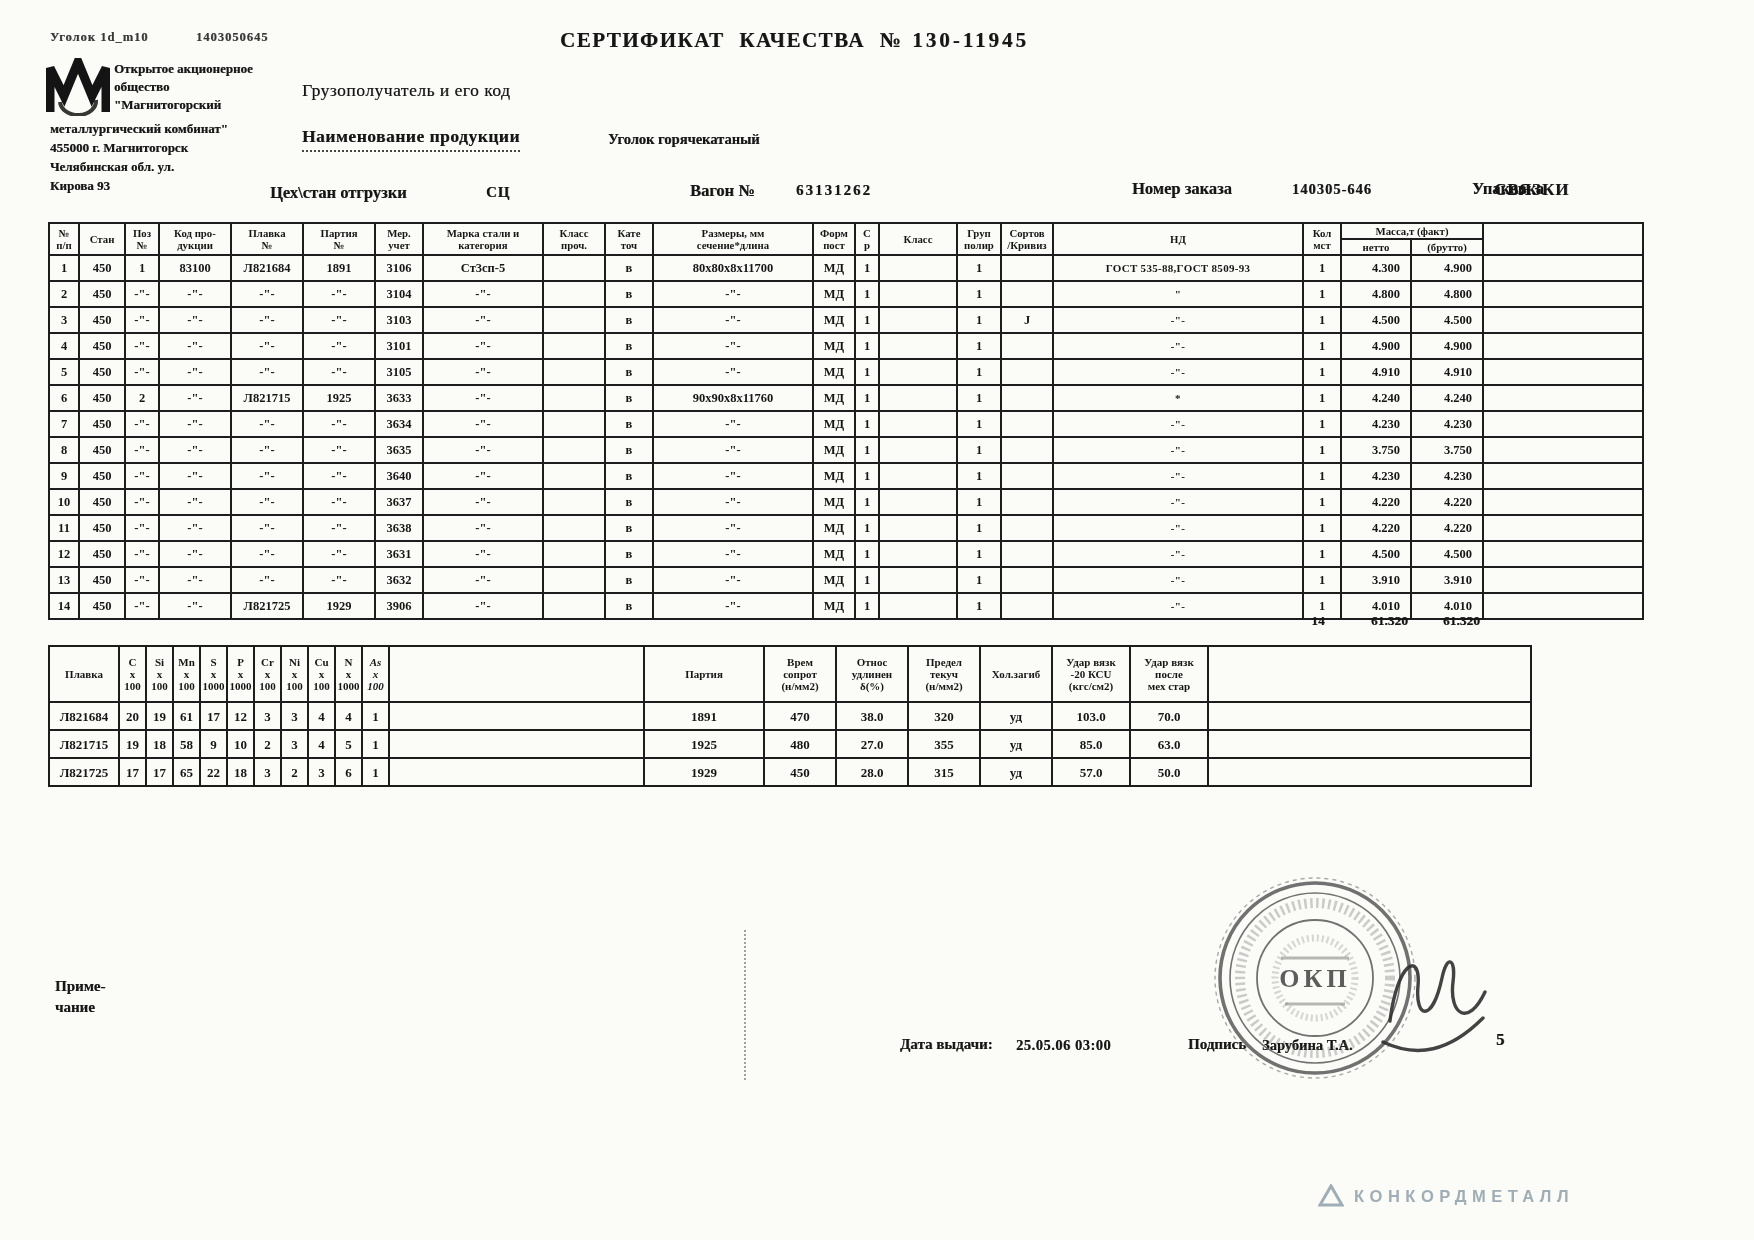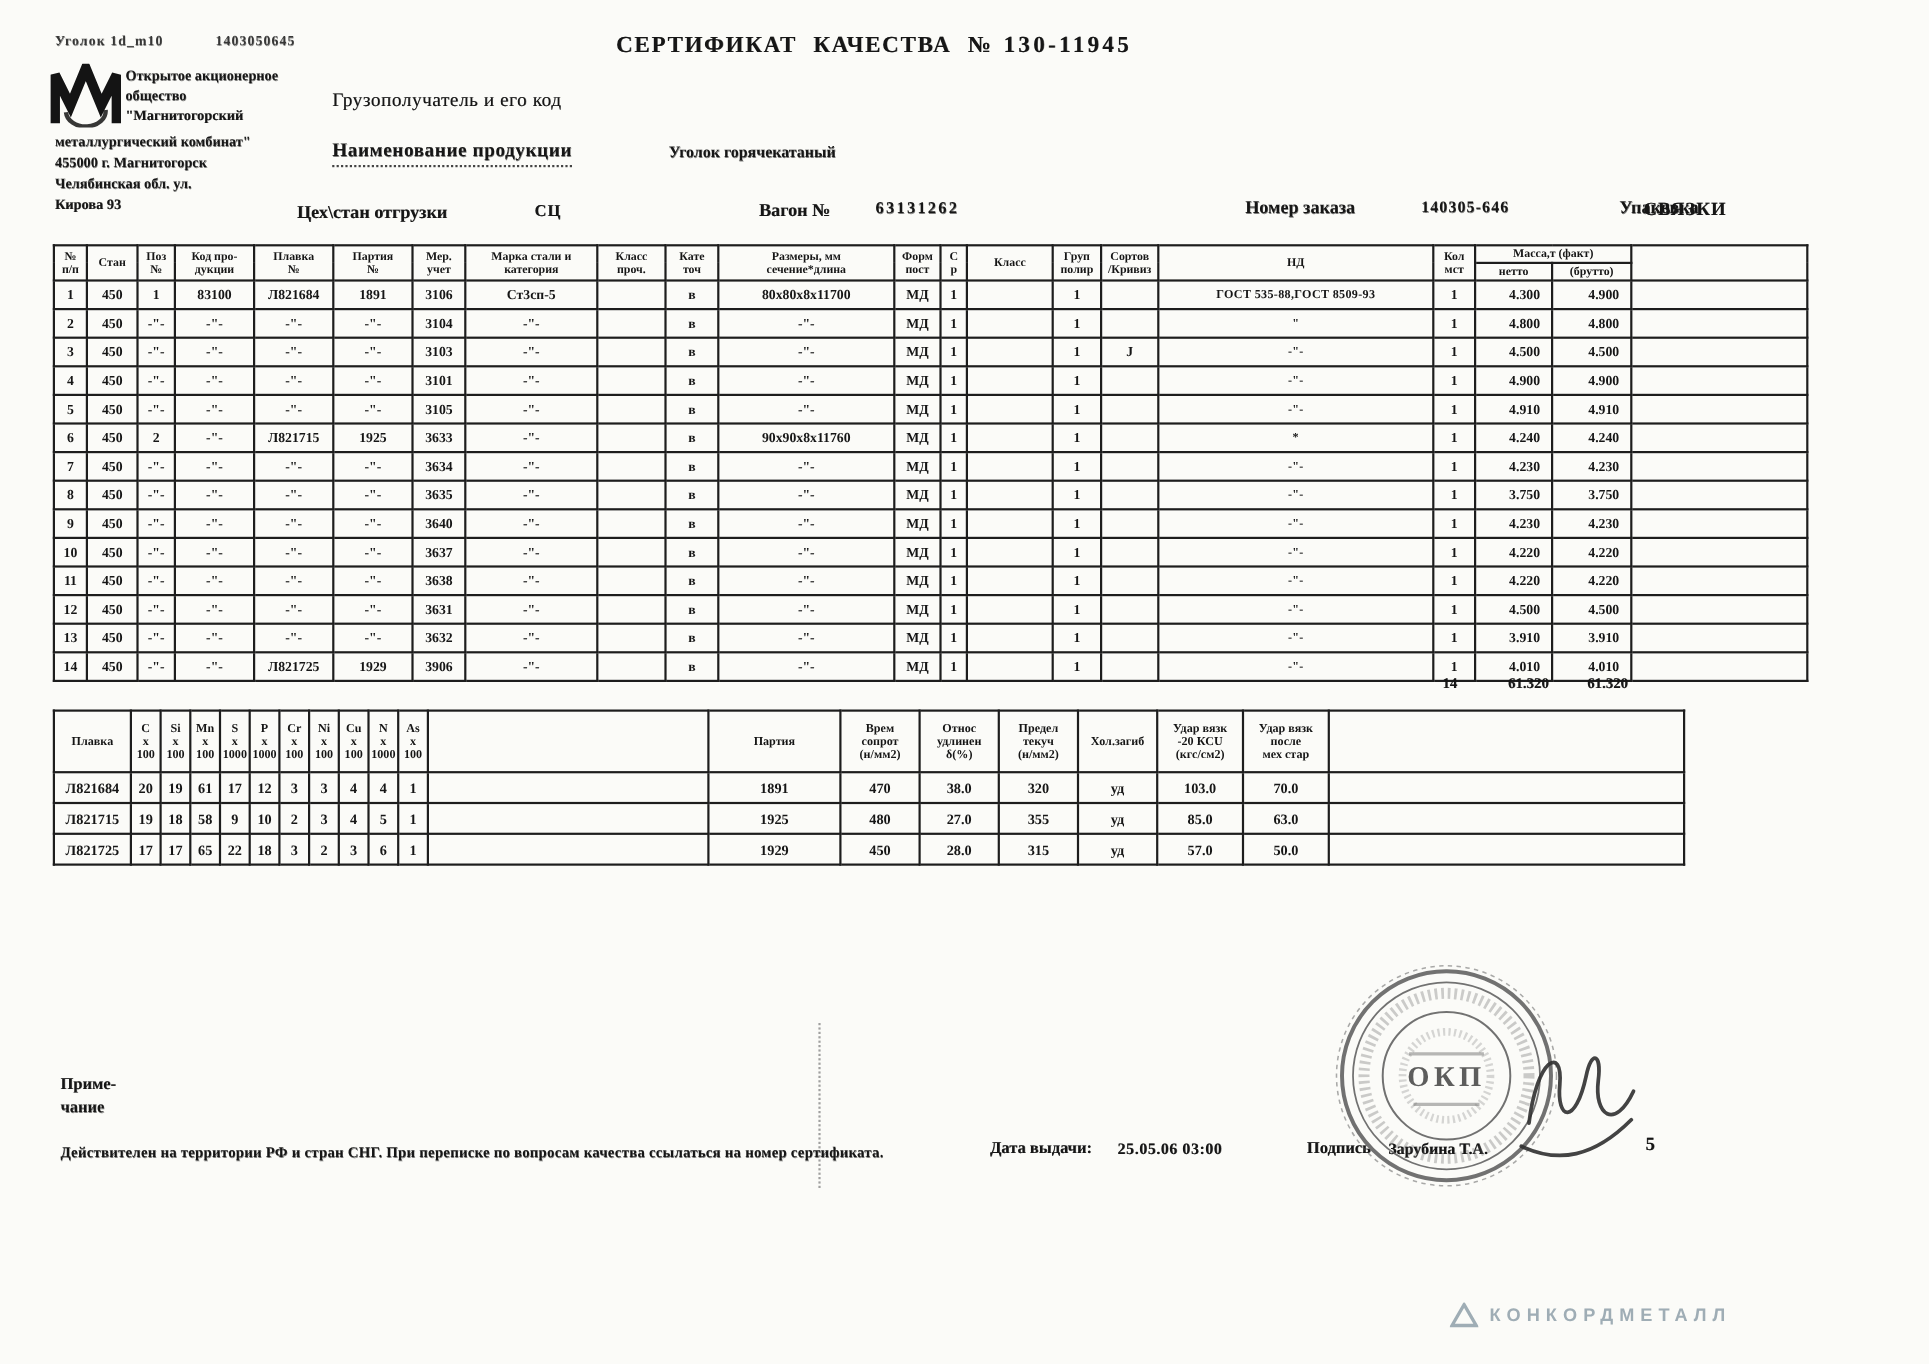--- a/index.html
+++ b/index.html
@@ -600,21 +600,21 @@
           <th style="height: 52px;">
             <div>Cu</div>
             <div>х</div>
             <div>100</div>
           </th>
           <th style="height: 52px;">
             <div>N</div>
             <div>х</div>
             <div>1000</div>
           </th>
-          <th style="height: 52px;">
+          <th style="height: 52px; font-style: italic;">
             <div>As</div>
             <div>х</div>
             <div>100</div>
           </th>
           <th style="height: 52px;">
             <div></div>
           </th>
           <th style="height: 52px;">
             <div>Партия</div>
           </th>
@@ -717,21 +717,20 @@
           <td>57.0</td>
           <td>50.0</td>
           <td></td>
         </tr>
       </tbody>
     </table>
 
   <div class="abs note1 smudge">Приме-</div>
   <div class="abs note2 smudge">чание</div>
   <div class="abs fold"></div>
-  <div class="abs validity smudge">Действителен на территории РФ и стран СНГ. При переписке по вопросам качества ссылаться на номер сертификата.</div>
   <div class="abs date-l smudge">Дата выдачи:</div>
   <div class="abs date-v smudge">25.05.06 03:00</div>
   <div class="abs sign-l smudge">Подпись</div>
   <div class="abs sign-v smudge">Зарубина Т.А.</div>
   <div class="abs page-num smudge">5</div>
 
   <div class="abs stamp-wrap">
     <svg width="310" height="230" viewBox="0 0 310 230">
       <g stroke="#5a5a5a" fill="none" opacity="0.85">
         <circle cx="130" cy="112" r="100" stroke-width="1.4" stroke-dasharray="4 4" opacity=".6"></circle>

